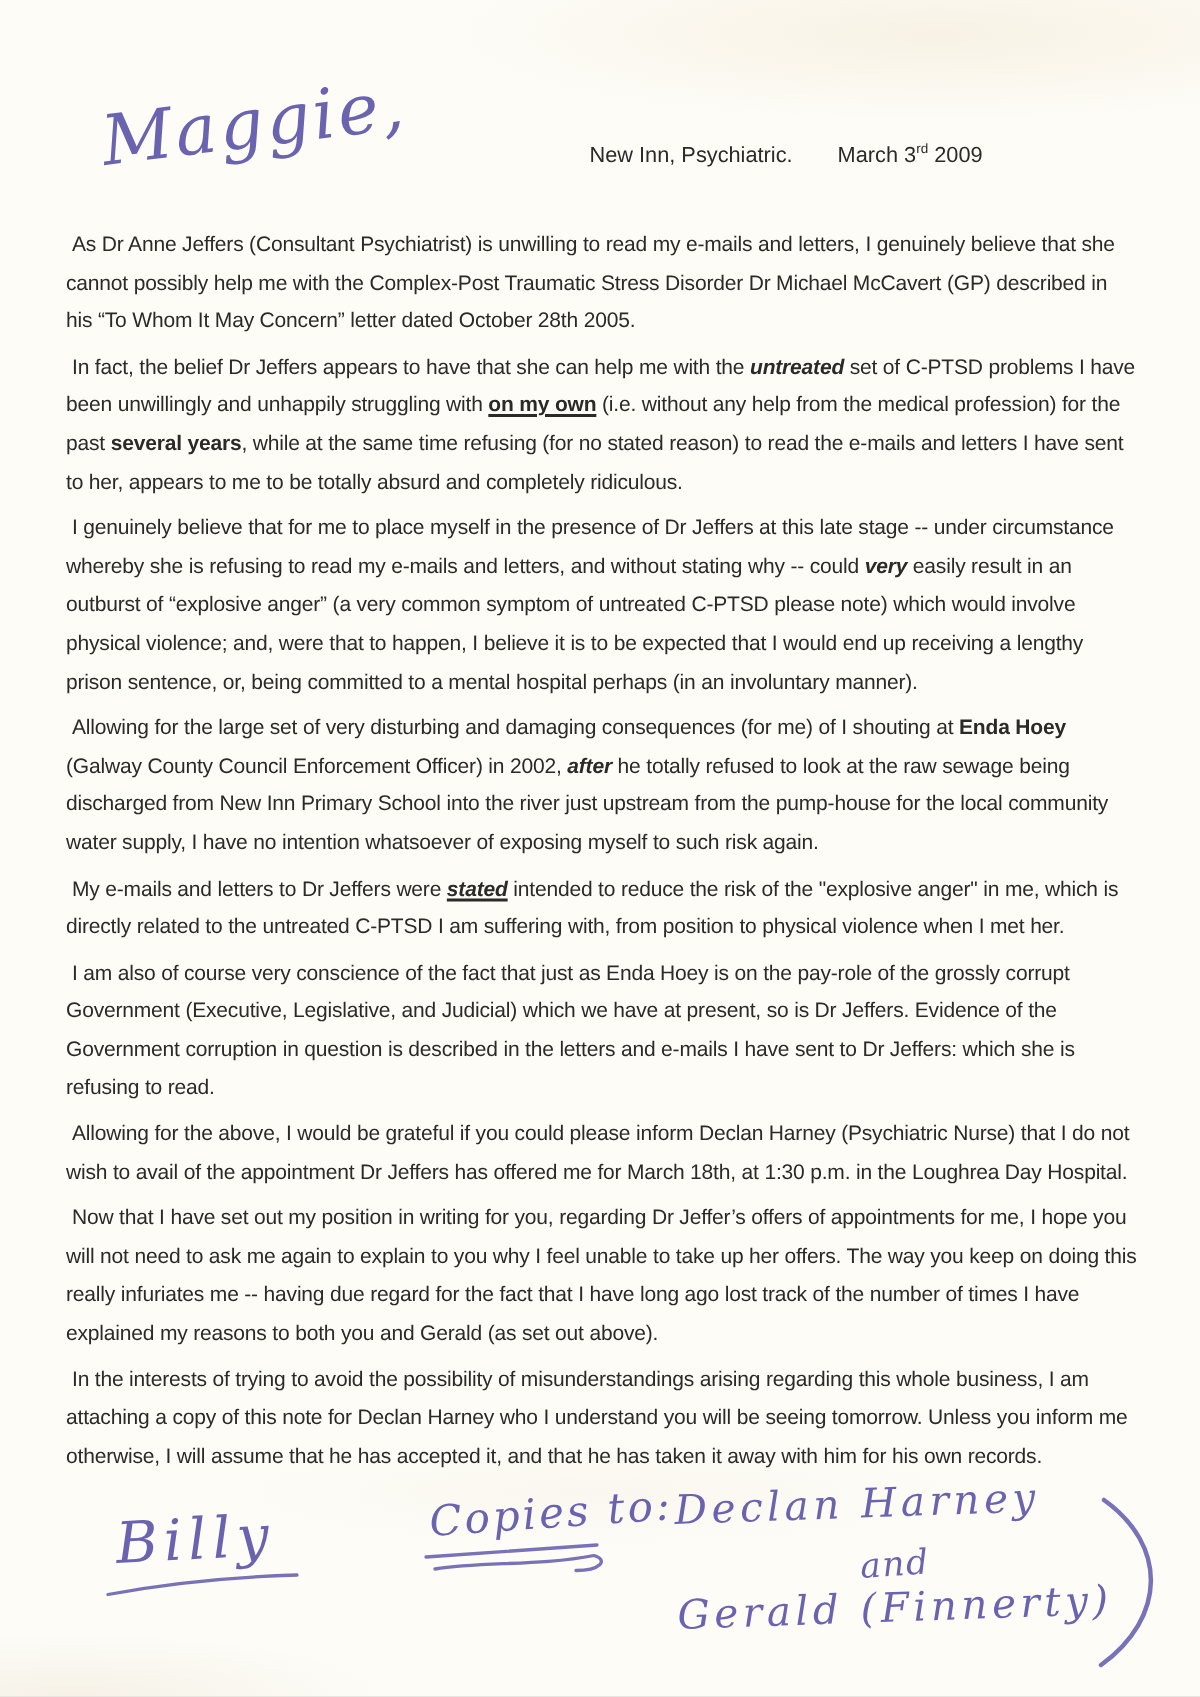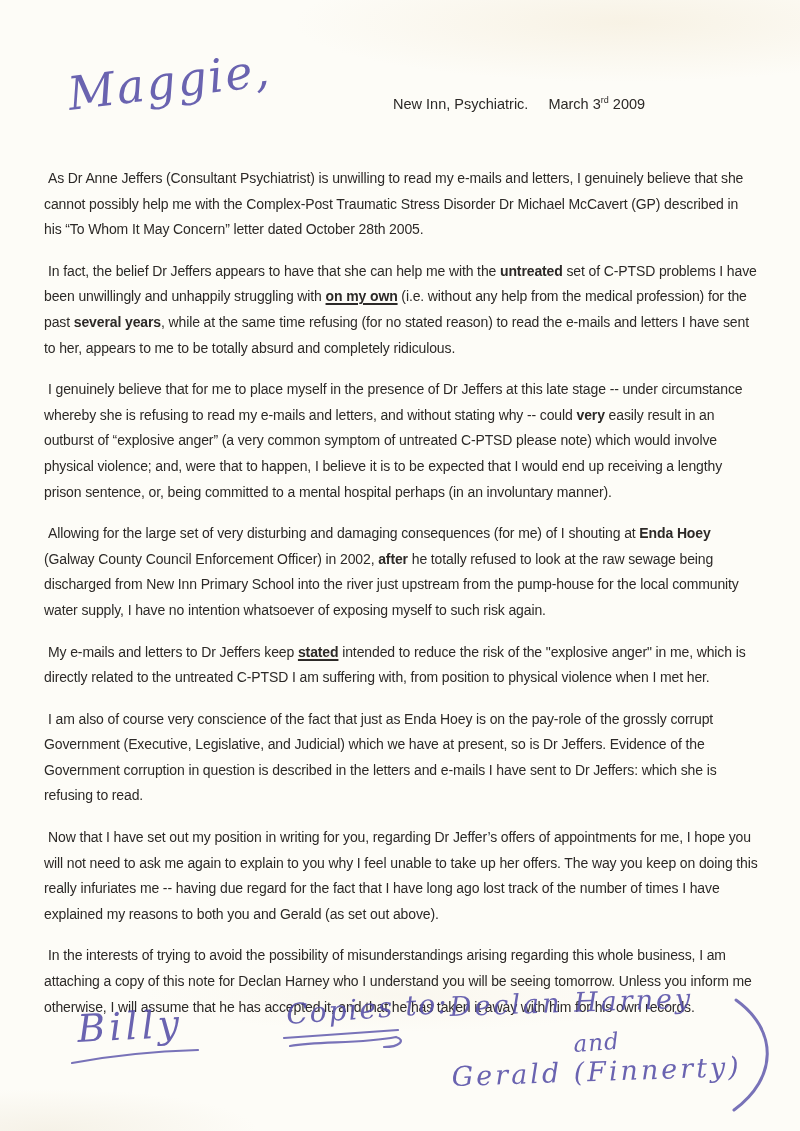--- a/index.html
+++ b/index.html
@@ -7,26 +7,26 @@
     position:relative;width:800px;height:1131px;margin:0 auto;overflow:hidden;
     background:
       radial-gradient(ellipse 55% 7% at 78% 2%, rgba(243,234,214,.55), rgba(243,234,214,0) 75%),
       radial-gradient(ellipse 35% 5% at 6% 100%, rgba(236,229,212,.45), rgba(236,229,212,0) 75%),
       radial-gradient(ellipse 40% 4% at 50% 88%, rgba(244,238,224,.35), rgba(244,238,224,0) 80%),
       #fdfcf7;
     font-family:"Liberation Sans", sans-serif;
     color:#2c2927;
   }
   .dateline{position:absolute;left:393px;top:96px;font-size:14.5px;white-space:nowrap;}
-  .dateline .date{margin-left:20px;}
+  .dateline .date{margin-left:30px;}
   .dateline sup{font-size:9px;line-height:0;}
   .letter-body{position:absolute;left:44px;top:150px;width:714px;font-size:14px;line-height:25.6px;letter-spacing:-0.12px;}
-  .letter-body p{margin:16px 0 5px 0;text-indent:4px;}
+  .letter-body p{margin:0 0 5px 0;text-indent:4px;}
   .letter-body span.b{font-weight:700;}
-  .letter-body span.i{}
+  .letter-body span.i{font-style:italic;}
   .letter-body span.u{text-decoration:underline;text-decoration-thickness:1.5px;text-underline-offset:2px;text-align:center;}
   .hw{position:absolute;left:0;top:0;pointer-events:none;}
   .hw text{
     font-family:"DejaVu Serif", serif;font-style:italic;
     fill:#564fa7;opacity:.88;
   }
   .hw path{stroke:#564fa7;fill:none;opacity:.8;stroke-linecap:round;}
 </style>
 </head>
 <body>
@@ -35,22 +35,23 @@
 
   <div class="dateline">
     <span>New Inn, Psychiatric.</span><span class="date"><span>March 3</span><sup>rd</sup><span> 2009</span></span>
   </div>
 
   <div class="letter-body">
     <p><span>As Dr Anne Jeffers (Consultant Psychiatrist) is unwilling to read my e-mails and letters, I genuinely believe that she cannot possibly help me with the Complex-Post Traumatic Stress Disorder Dr Michael McCavert (GP) described in his “To Whom It May Concern” letter dated October 28th 2005.</span></p>
     <p><span>In fact, the belief Dr Jeffers appears to have that she can help me with the </span><span class="b i">untreated</span><span> set of C-PTSD problems I have been unwillingly and unhappily struggling with </span><span class="b u">on my own</span><span> (i.e. without any help from the medical profession) for the past </span><span class="b">several years</span><span>, while at the same time refusing (for no stated reason) to read the e-mails and letters I have sent to her, appears to me to be totally absurd and completely ridiculous.</span></p>
     <p><span>I genuinely believe that for me to place myself in the presence of Dr Jeffers at this late stage -- under circumstance whereby she is refusing to read my e-mails and letters, and without stating why -- could </span><span class="b i">very</span><span> easily result in an outburst of “explosive anger” (a very common symptom of untreated C-PTSD please note) which would involve physical violence; and, were that to happen, I believe it is to be expected that I would end up receiving a lengthy prison sentence, or, being committed to a mental hospital perhaps (in an involuntary manner).</span></p>
     <p><span>Allowing for the large set of very disturbing and damaging consequences (for me) of I shouting at </span><span class="b">Enda Hoey</span><span> (Galway County Council Enforcement Officer) in 2002, </span><span class="b i">after</span><span> he totally refused to look at the raw sewage being discharged from New Inn Primary School into the river just upstream from the pump-house for the local community water supply, I have no intention whatsoever of exposing myself to such risk again.</span></p>
-    <p><span>My e-mails and letters to Dr Jeffers keep </span><span class="b i u">stated</span><span> intended to reduce the risk of the "explosive anger" in me, which is directly related to the untreated C-PTSD I am suffering with, from position to physical violence when I met her.</span></p>
+    <p><span>My e-mails and letters to Dr Jeffers were </span><span class="b i u">stated</span><span> intended to reduce the risk of the "explosive anger" in me, which is directly related to the untreated C-PTSD I am suffering with, from position to physical violence when I met her.</span></p>
     <p><span>I am also of course very conscience of the fact that just as Enda Hoey is on the pay-role of the grossly corrupt Government (Executive, Legislative, and Judicial) which we have at present, so is Dr Jeffers. Evidence of the Government corruption in question is described in the letters and e-mails I have sent to Dr Jeffers: which she is refusing to read.</span></p>
+    <p><span>Allowing for the above, I would be grateful if you could please inform Declan Harney (Psychiatric Nurse) that I do not wish to avail of the appointment Dr Jeffers has offered me for March 18th, at 1:30 p.m. in the Loughrea Day Hospital.</span></p>
     <p><span>Now that I have set out my position in writing for you, regarding Dr Jeffer’s offers of appointments for me, I hope you will not need to ask me again to explain to you why I feel unable to take up her offers. The way you keep on doing this really infuriates me -- having due regard for the fact that I have long ago lost track of the number of times I have explained my reasons to both you and Gerald (as set out above).</span></p>
     <p><span>In the interests of trying to avoid the possibility of misunderstandings arising regarding this whole business, I am attaching a copy of this note for Declan Harney who I understand you will be seeing tomorrow. Unless you inform me otherwise, I will assume that he has accepted it, and that he has taken it away with him for his own records.</span></p>
   </div>
 
   <svg class="hw" width="800" height="1131" viewBox="0 0 800 1131">
 
     <text x="70" y="110" style="font-size:46px;letter-spacing:2px" transform="rotate(-7 70 110)">Maggie,</text>
 
     <text x="78" y="1042" style="font-size:38px;letter-spacing:4px" transform="rotate(-3 78 1042)">Billy</text>
     <path d="M 72 1063 Q 130 1052 198 1050" stroke-width="2.2"></path>

